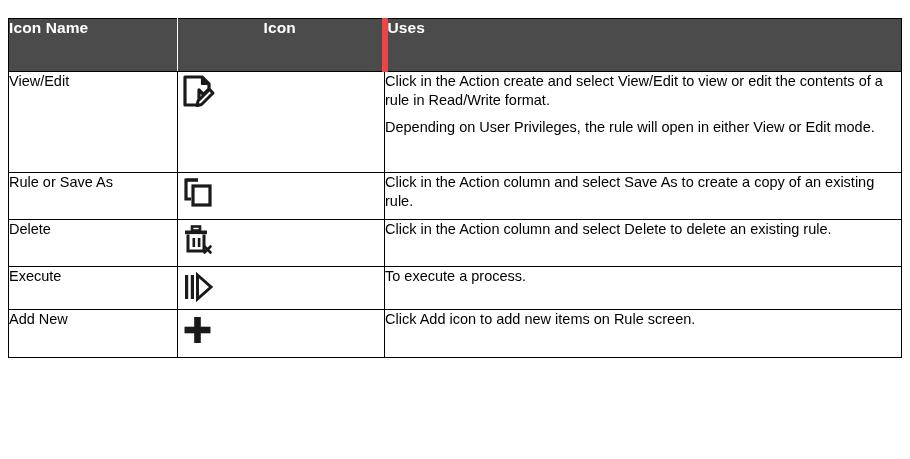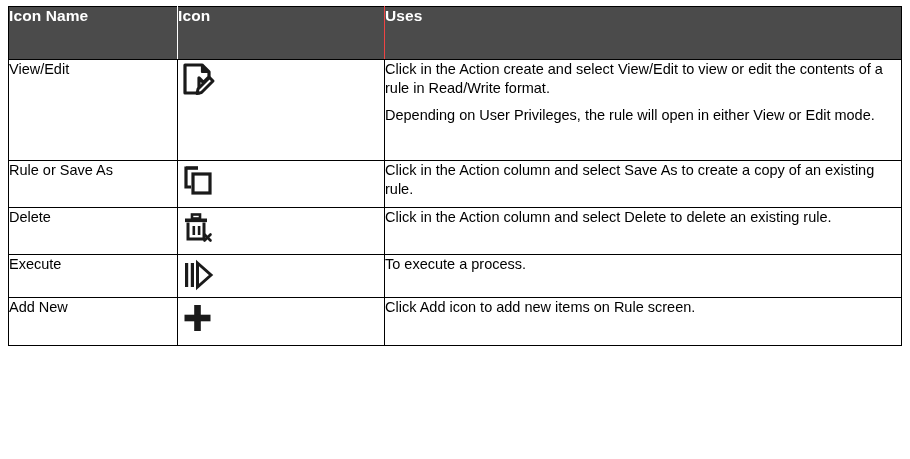--- a/index.html
+++ b/index.html
@@ -16,21 +16,21 @@
   .page {
     position: relative;
     width: 910px;
     height: 459px;
     background: #ffffff;
     box-sizing: border-box;
   }
   table.icon-table {
     position: absolute;
     left: 8px;
-    top: 6px;
+    top: 18px;
     width: 893px;
     border-collapse: collapse;
     table-layout: fixed;
     background: #ffffff;
   }
   table.icon-table td,
   table.icon-table th {
     border: 1px solid #000000;
     vertical-align: top;
     padding: 0;
@@ -46,21 +46,21 @@
     font-weight: bold;
     font-size: 15.5px;
     text-align: left;
     height: 52px;
     padding: 0 14px;
     vertical-align: middle;
     border: 1px solid #4b4b4b;
     letter-spacing: 0.1px;
   }
   thead th.th-name { border-right: 1px solid #ffffff; }
-  thead th.th-icon { border-right: 1px solid #ef4444; }
+  thead th.th-icon { border-right: 6px solid #ef4444; text-align: center; }
 
   tbody td {
     font-size: 14.5px;
     color: #000000;
     line-height: 1.33;
   }
   td.cell-name {
     padding: 9px 0 9px 14px;
     white-space: nowrap;
   }

